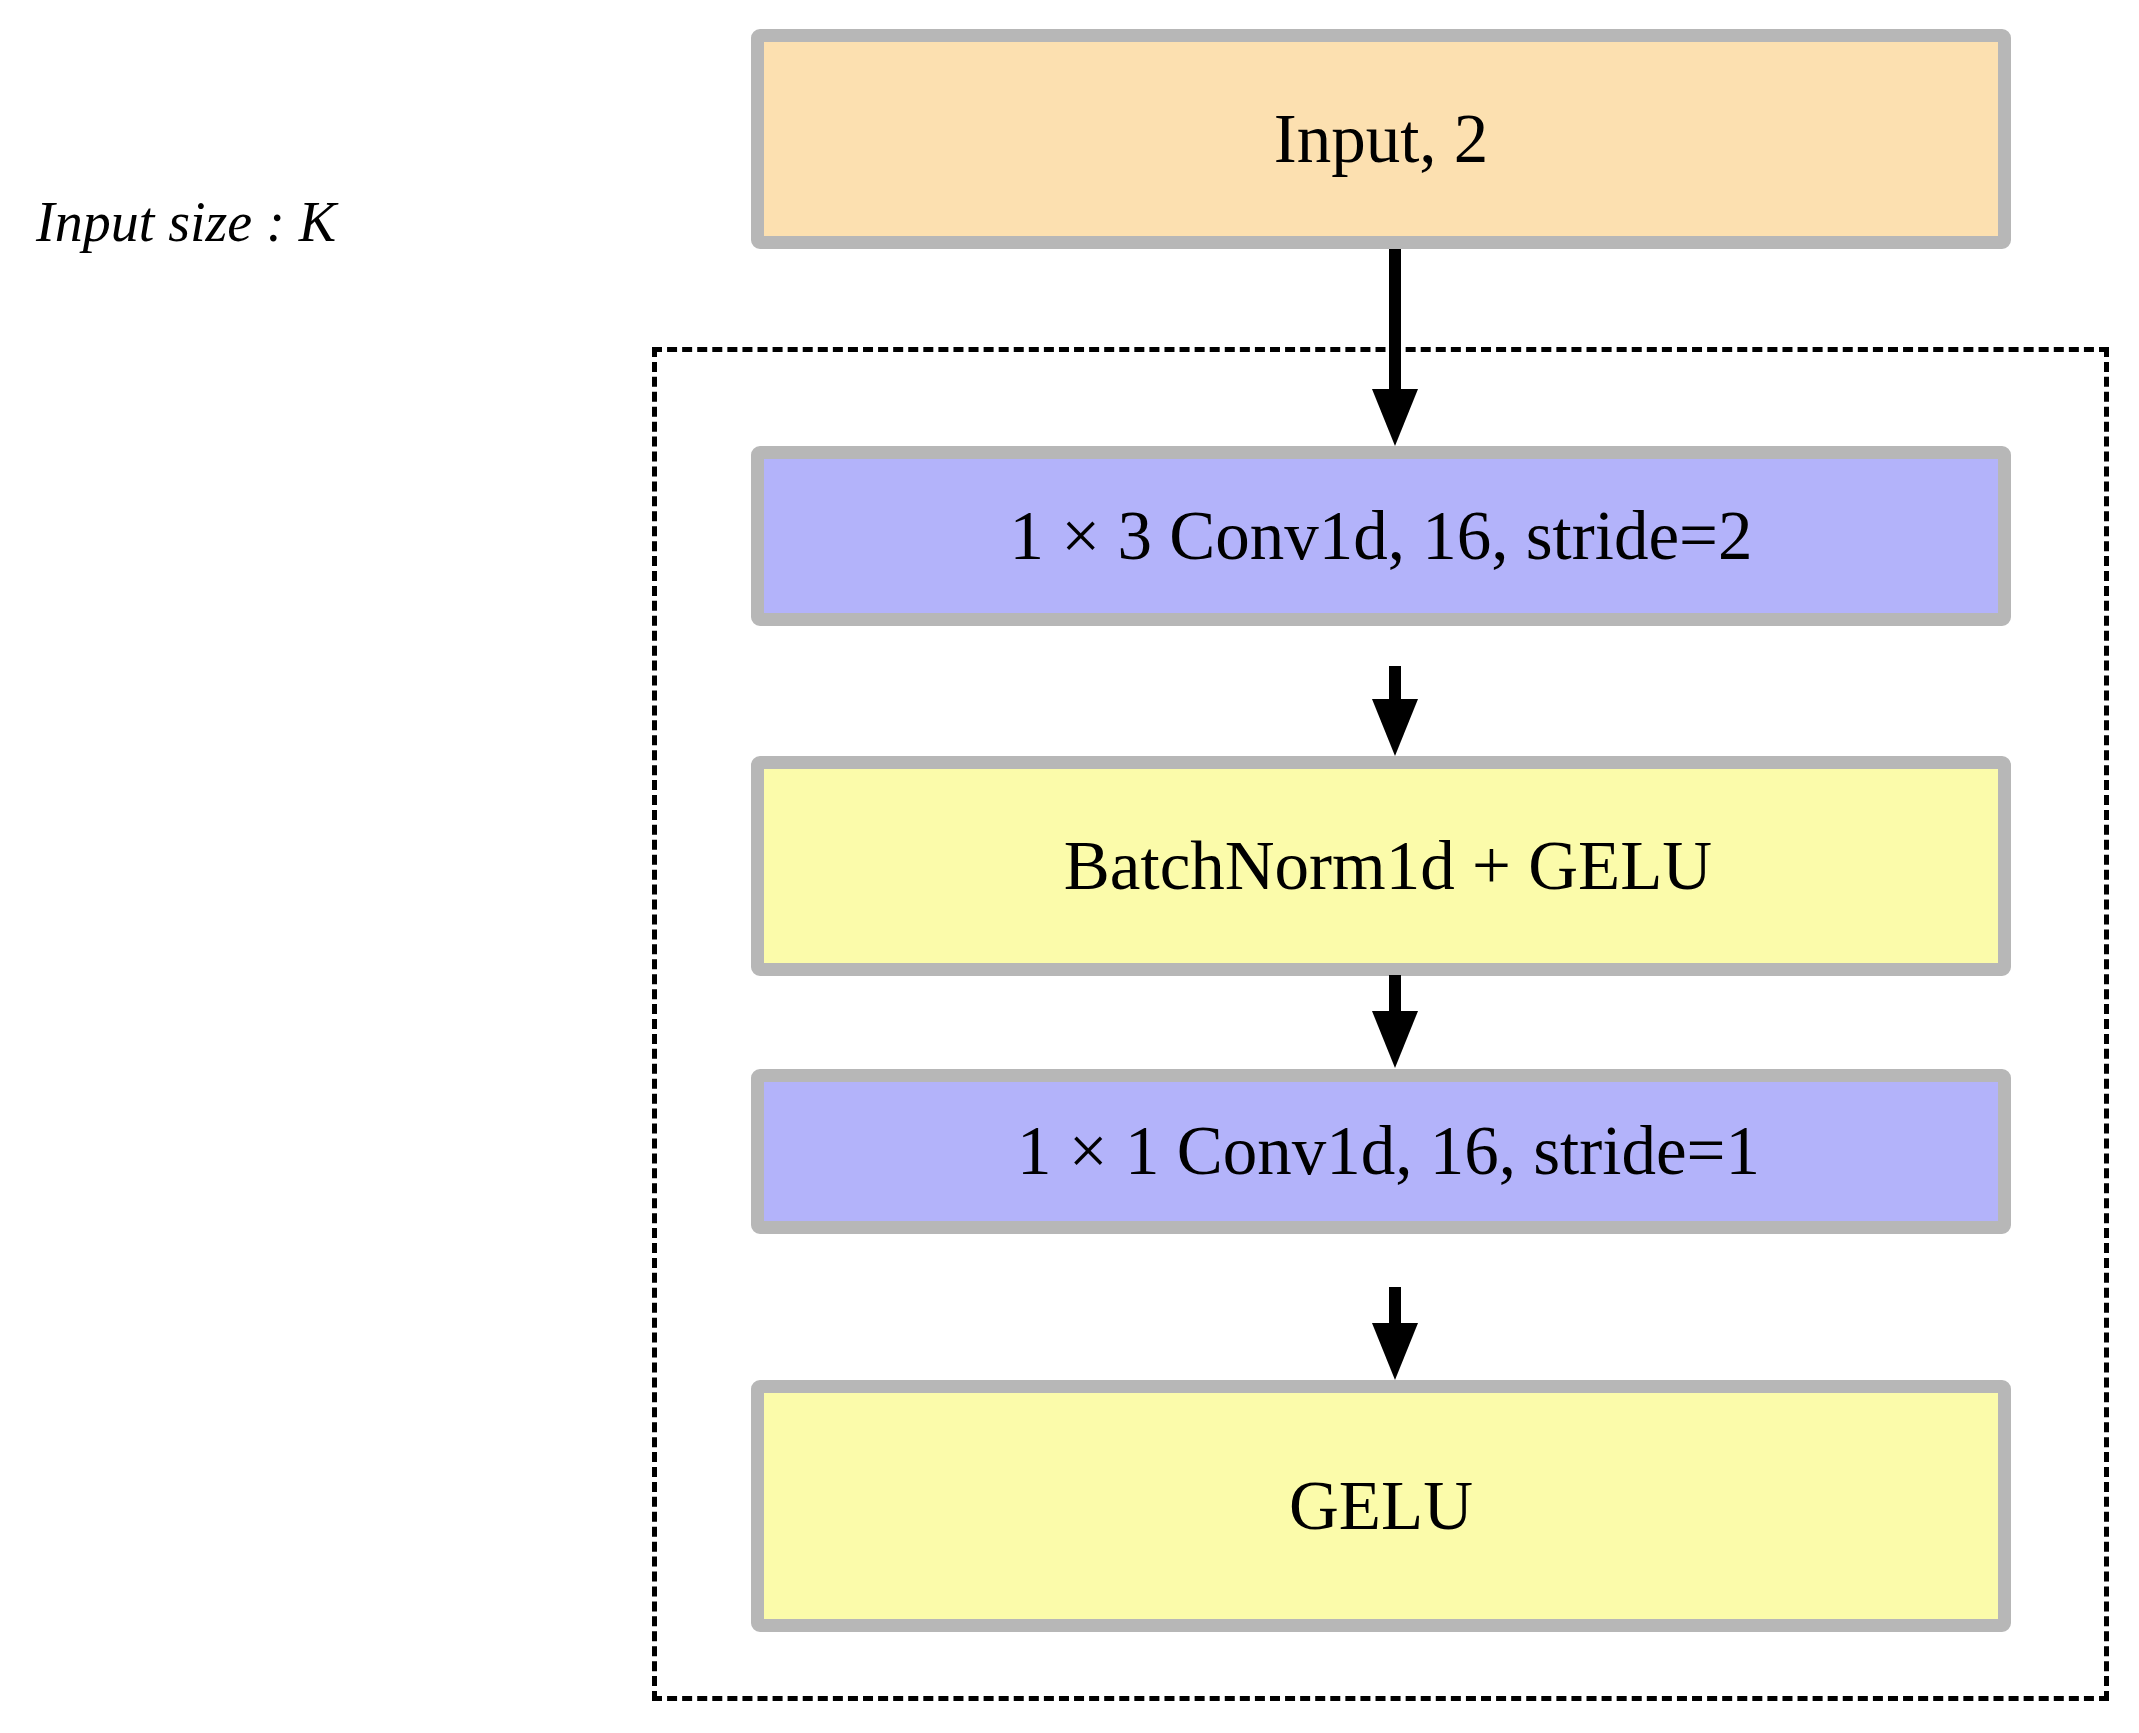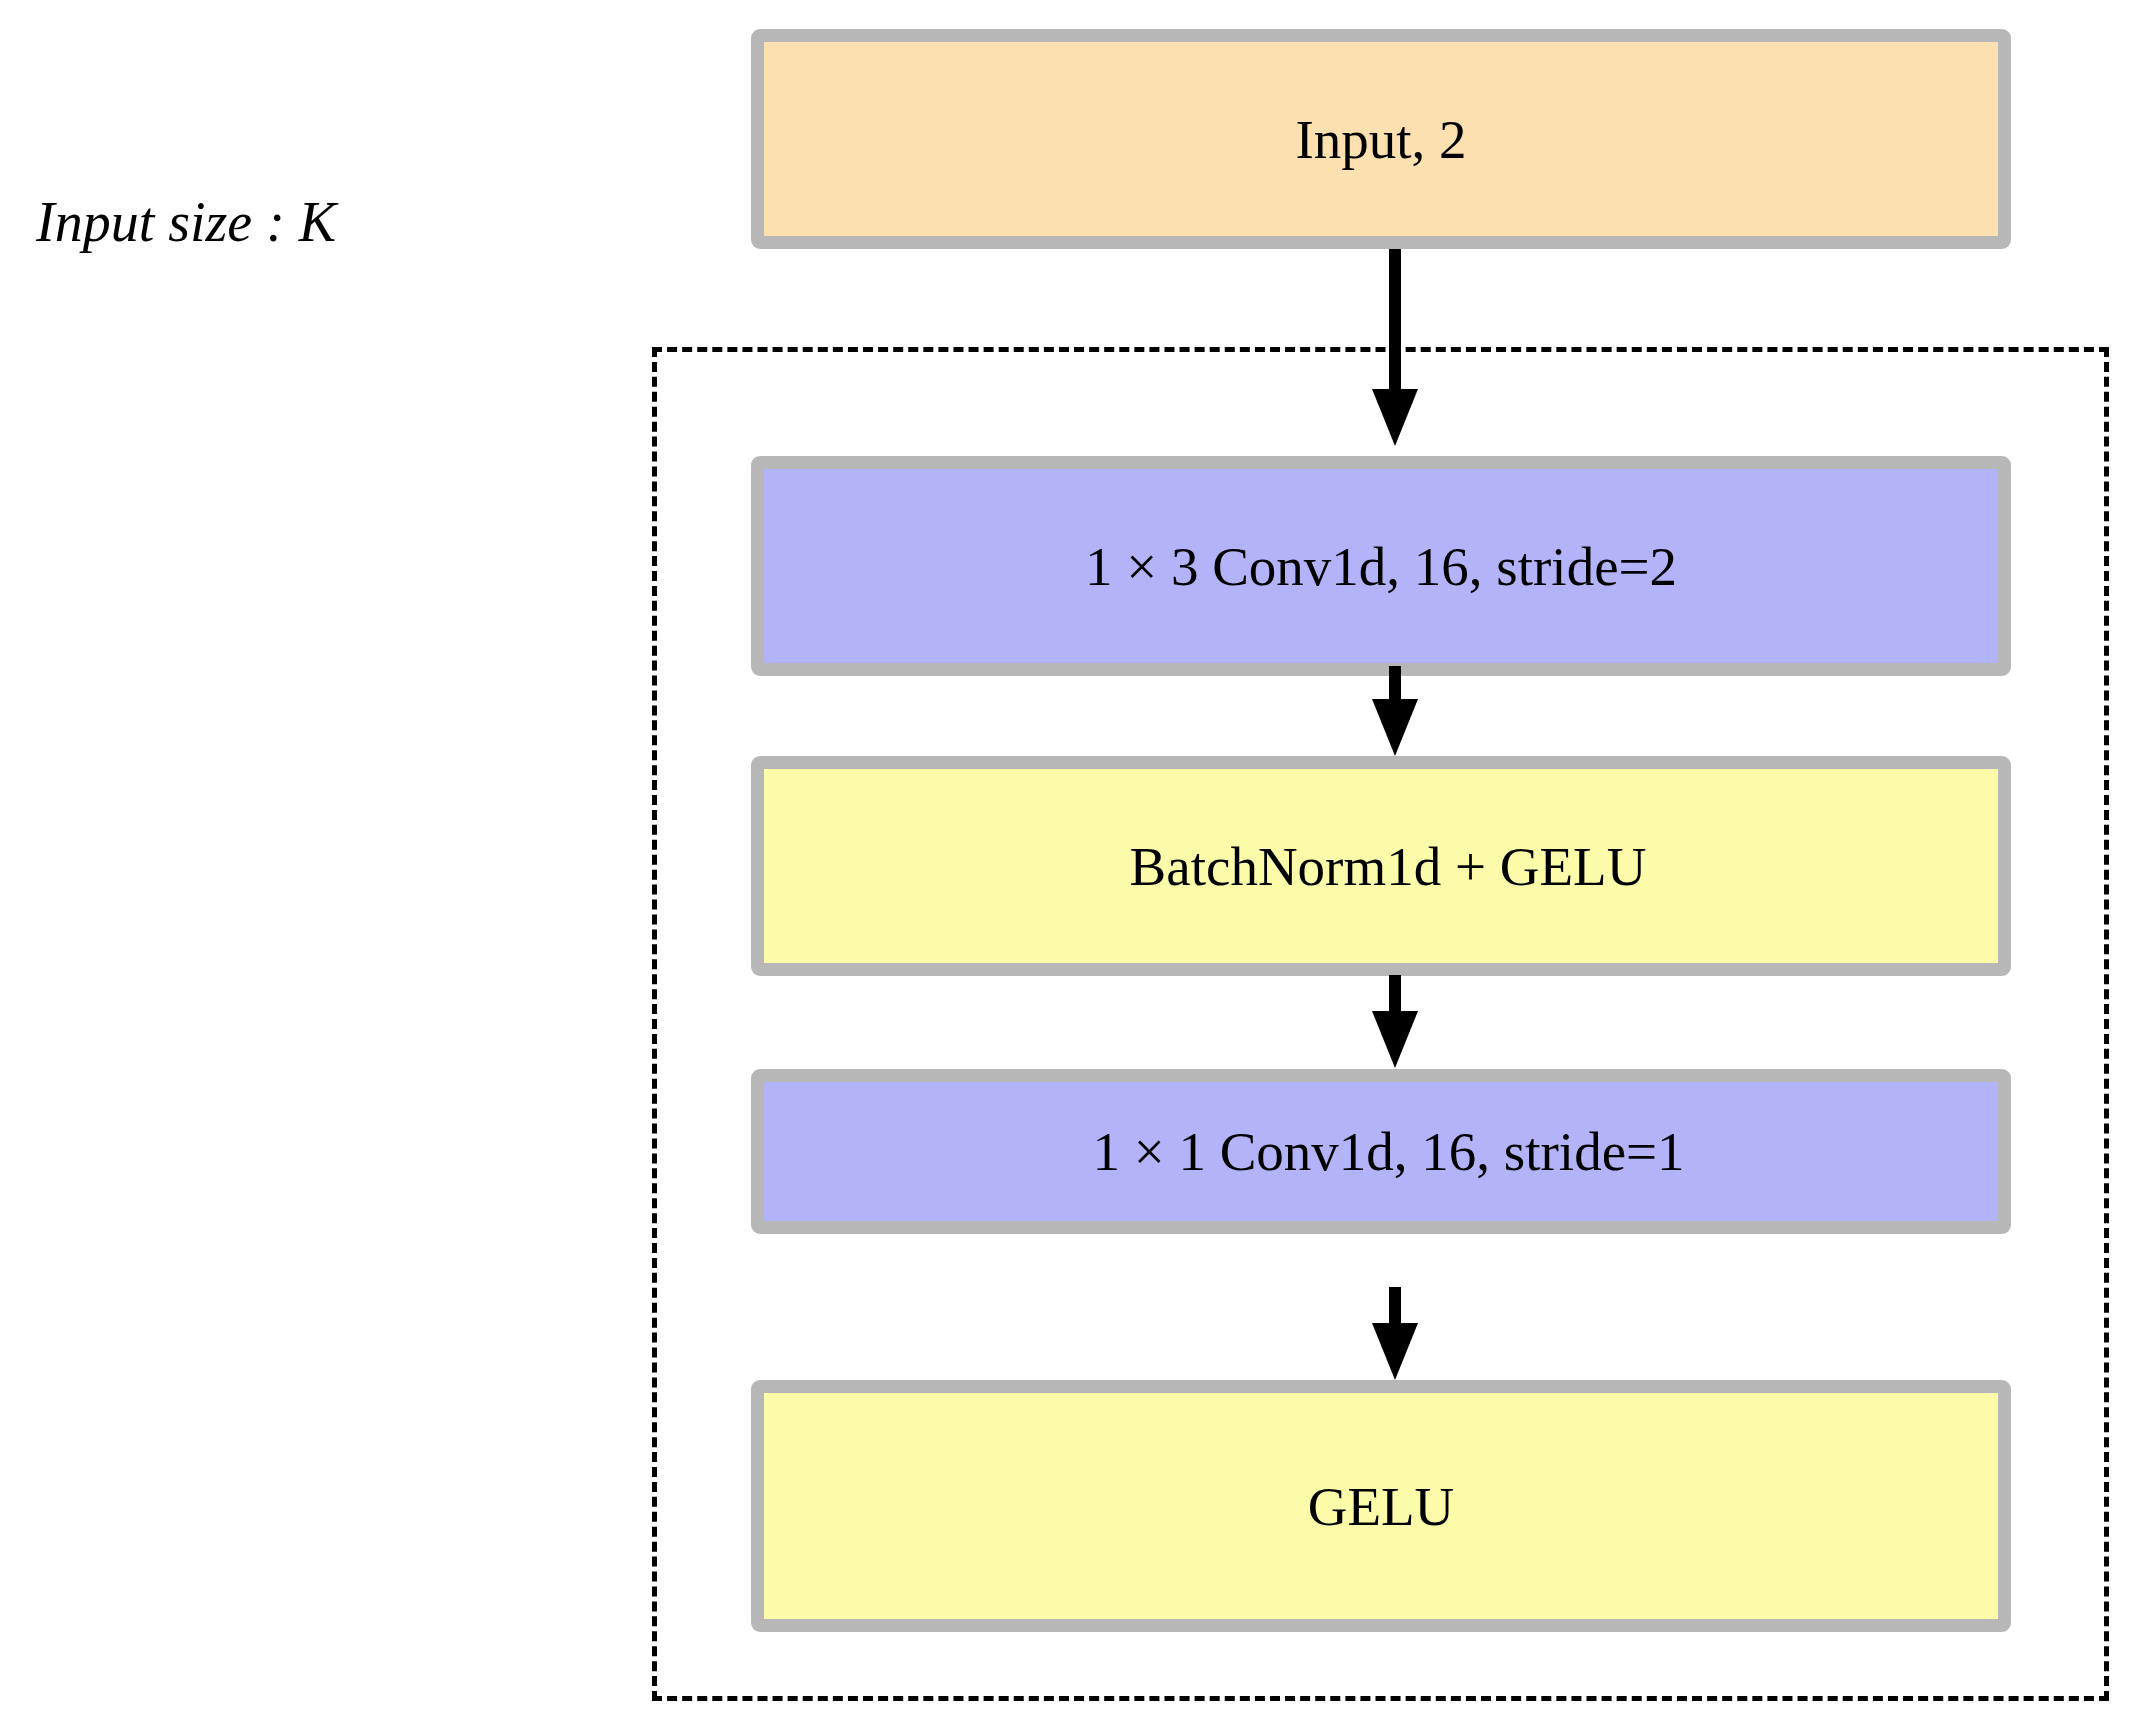--- a/index.html
+++ b/index.html
@@ -67,30 +67,30 @@
     position: absolute;
     left: 751px;
     width: 1260px;
     box-sizing: border-box;
     border: 13px solid #b7b7b7;
     border-radius: 9px;
     display: flex;
     align-items: center;
     justify-content: center;
     color: #000000;
-    font-size: 55px;
+    font-size: 69px;
     line-height: 1;
     white-space: nowrap;
   }
   .block.input  { background: #fce0b0; }
   .block.conv   { background: #b3b3fa; }
   .block.act    { background: #fbfbaa; }
 
   #block-input     { top: 29px;   height: 220px; }
-  #block-conv1     { top: 456px;  height: 220px; justify-content: center; }
+  #block-conv1     { top: 446px;  height: 180px; justify-content: center; }
   #block-bn-gelu   { top: 756px; height: 220px; padding-left: 14px; }
   #block-conv2     { top: 1069px; height: 165px; padding-left: 15px; }
   #block-gelu      { top: 1380px; height: 252px; }
 
   
   .arrow {
     position: absolute;
     left: 1369px;
     width: 52px;
   }

